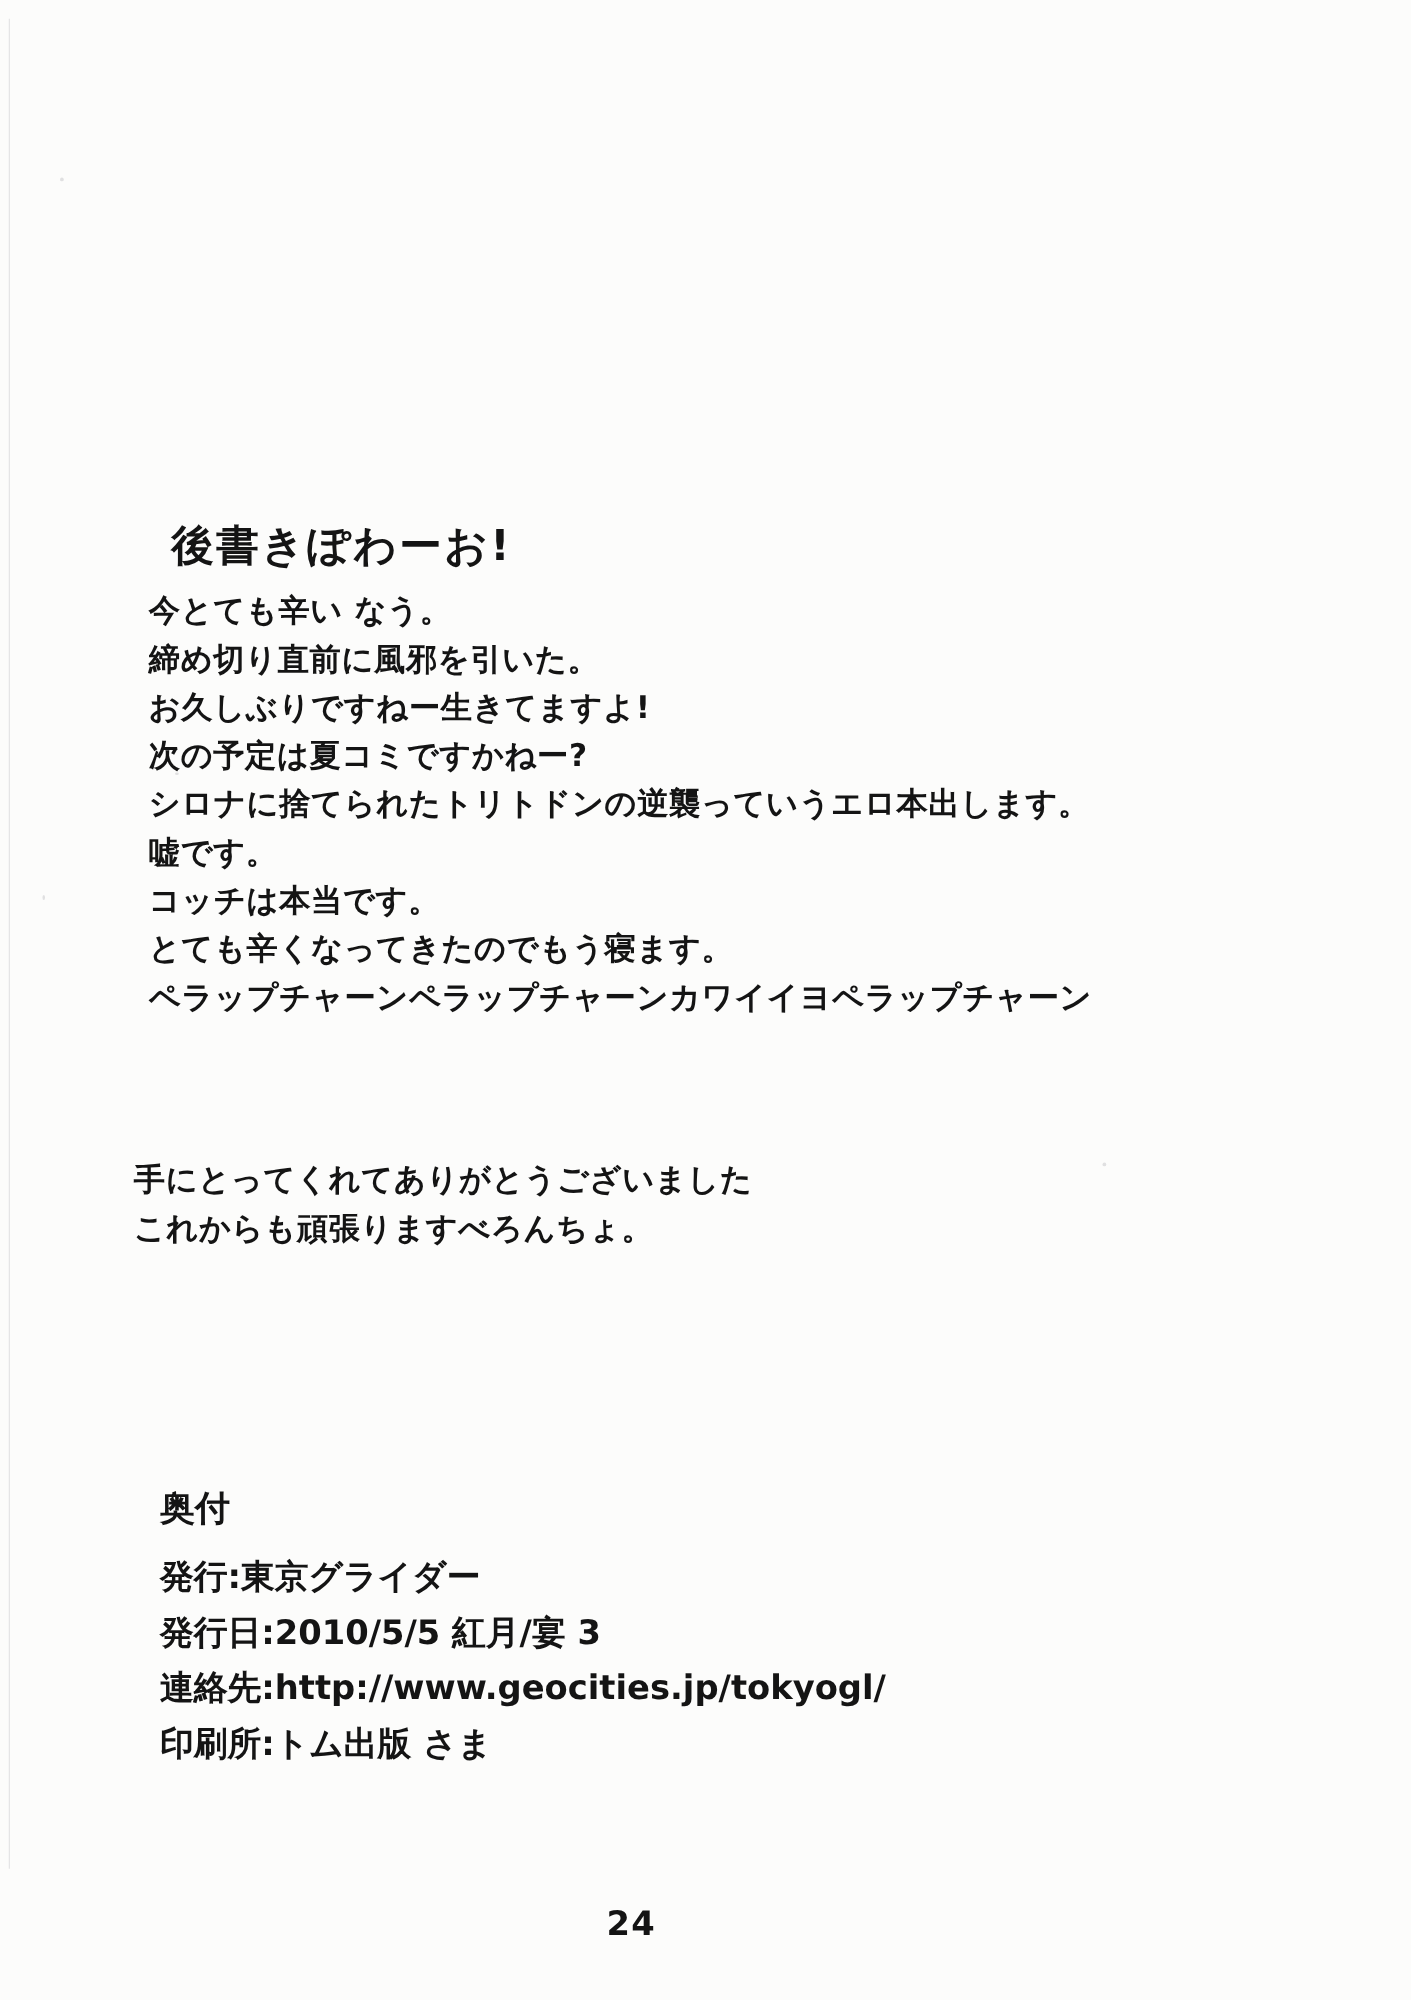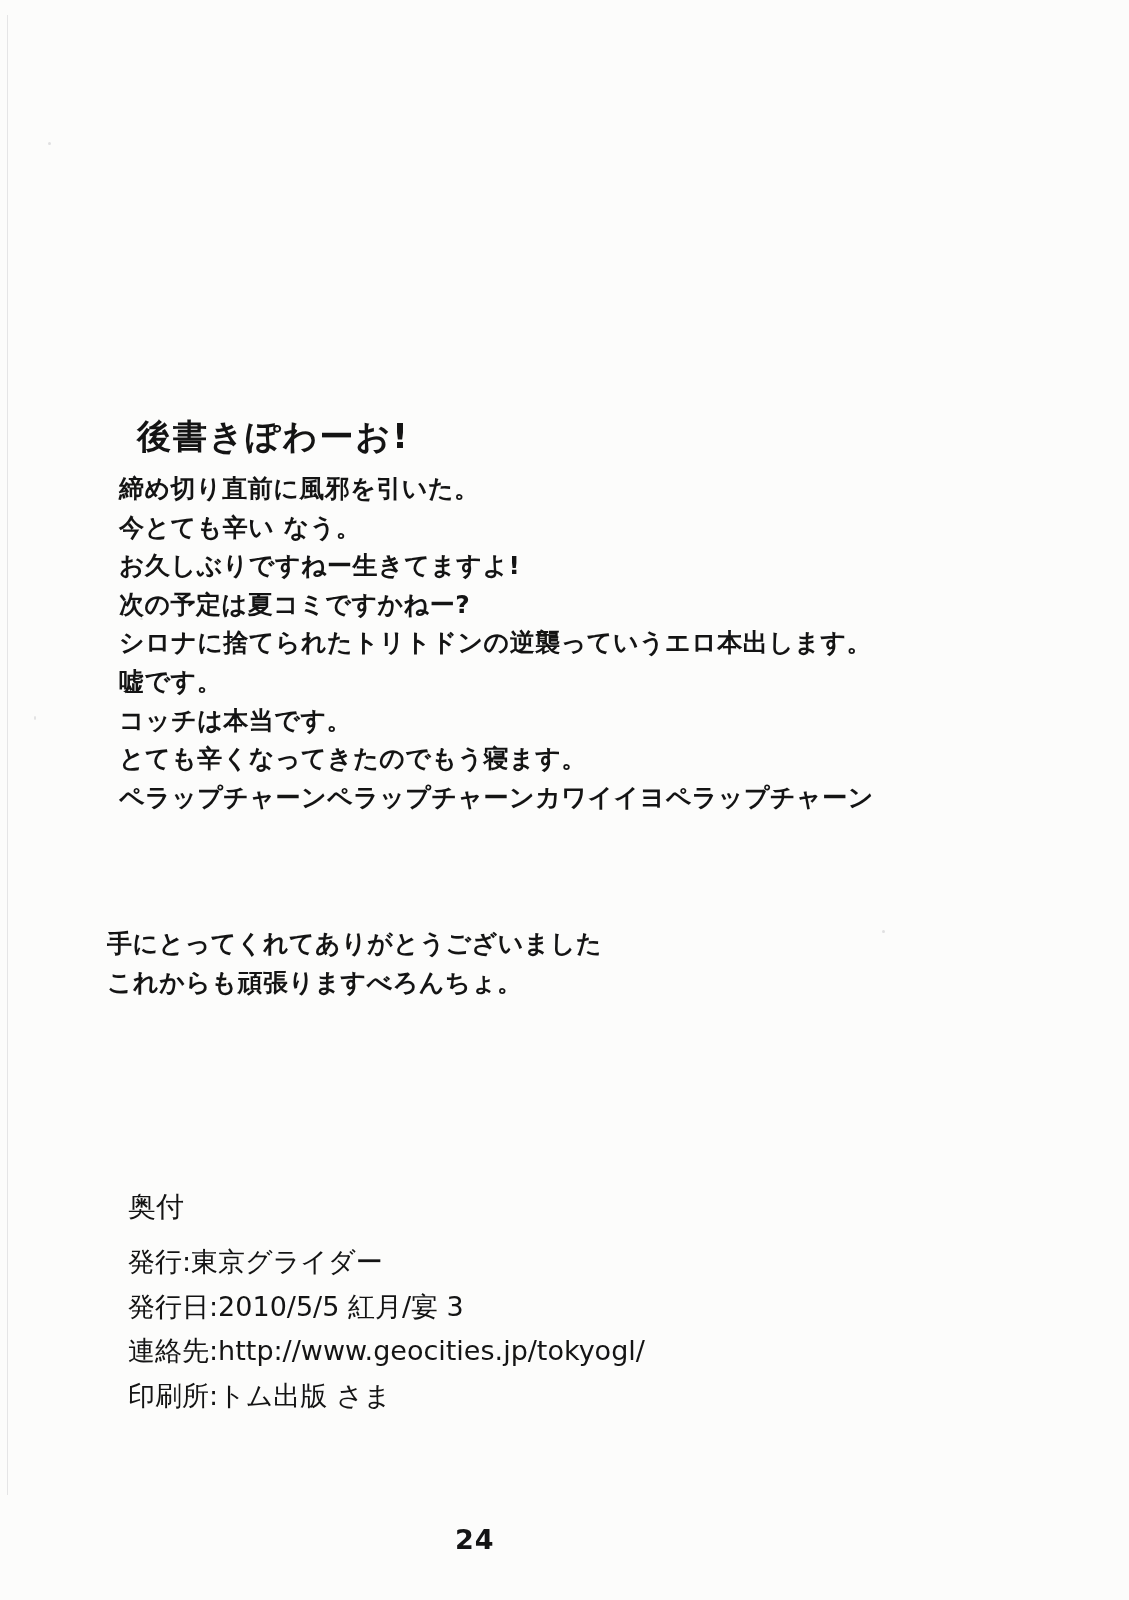--- a/index.html
+++ b/index.html
@@ -65,59 +65,59 @@
     font-size: 25px;
     font-weight: bold;
     line-height: 38.6px;
     letter-spacing: 0.5px;
     white-space: nowrap;
   }
   .colophon {
     position: absolute;
     left: 128px;
     top: 1188px;
-    font-weight: normal;
+    font-weight: bold;
     white-space: nowrap;
   }
   .colophon-title {
     font-size: 28px;
     margin-bottom: 14px;
   }
   .colophon-lines {
     font-size: 27px;
     line-height: 44.5px;
   }
   .page-number {
     position: absolute;
     left: 455px;
     top: 1524px;
     width: 100px;
-    text-align: left;
+    text-align: center;
     font-size: 27px;
     font-weight: bold;
     letter-spacing: 1px;
   }
 </style>
 </head>
 <body>
 
 <div class="page">
 
   <div class="scan-edge"></div>
   <div class="speck s1"></div>
   <div class="speck s2"></div>
   <div class="speck s3"></div>
   <div class="speck s4"></div>
   <div class="speck s5"></div>
 
   <div class="afterword-heading">後書きぽわーお!</div>
 
   <div class="afterword-body">
+    <div>今とても辛い なう。</div>
     <div>締め切り直前に風邪を引いた。</div>
-    <div>今とても辛い なう。</div>
     <div>お久しぶりですねー生きてますよ!</div>
     <div>次の予定は夏コミですかねー?</div>
     <div>シロナに捨てられたトリトドンの逆襲っていうエロ本出します。</div>
     <div>嘘です。</div>
     <div>コッチは本当です。</div>
     <div>とても辛くなってきたのでもう寝ます。</div>
     <div>ペラップチャーンペラップチャーンカワイイヨペラップチャーン</div>
   </div>
 
   <div class="afterword-closing">

